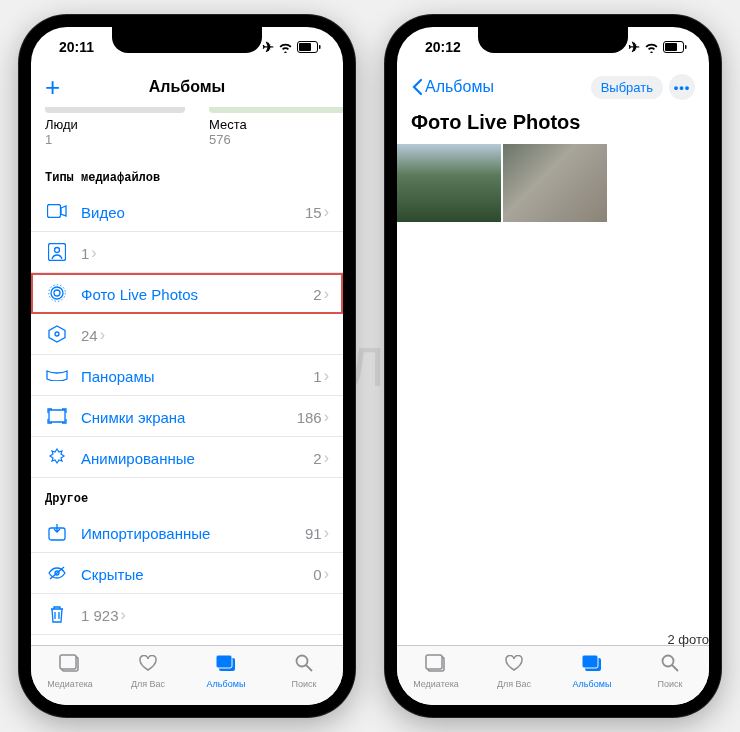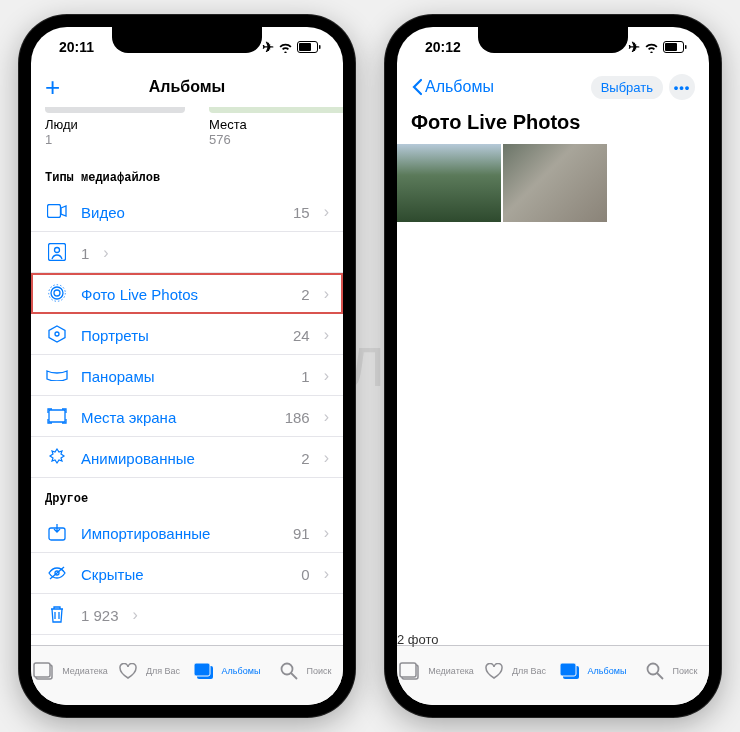--- a/index.html
+++ b/index.html
@@ -99,45 +99,45 @@
     display: flex; align-items: flex-end;
     padding: 10px 14px;
     border-bottom: 0.5px solid #e5e5ea;
     color: #007aff;
     font-size: 15px;
     position: relative;
   }
   .row.highlight { outline: 2px solid #d9534f; outline-offset: -2px; }
   .row-icon { width: 24px; height: 20px; margin-right: 12px; display: flex; align-items: center; justify-content: center; }
   .row-label { flex: 1; }
-  .row-count { color: #8e8e93; font-size: 15px; margin-right: 14px; }
+  .row-count { color: #8e8e93; font-size: 15px; margin-right: 2px; }
   .chevron { color: #c7c7cc; font-size: 16px; }
   .page-title { font-size: 20px; font-weight: 700; padding: 4px 14px 10px; }
   .photo-grid { display: flex; gap: 2px; padding: 0 0 0 0; }
   .photo {
     width: 104px; height: 78px;
     background: linear-gradient(180deg,#b5c9d8,#5b7a5a 40%,#2e4a2e);
   }
   .photo.wf {
     background: linear-gradient(135deg,#6b7568,#a8a59a 40%,#8a8378);
   }
   .footer-count {
-    position: absolute; bottom: 58px; left: 0; right: 8px;
-    text-align: left; font-size: 13px; color: #333;
+    position: absolute; bottom: 58px; left: 0; right: 0;
+    text-align: right; font-size: 13px; color: #333;
   }
   .tab-bar {
     height: 60px;
     border-top: 0.5px solid #c7c7cc;
     background: #f9f9f9;
     display: flex;
     padding-bottom: 10px;
   }
   .tab {
     flex: 1;
-    display: flex; flex-direction: row;
+    display: flex; flex-direction: column;
     align-items: center; justify-content: center;
     color: #8e8e93; font-size: 9px;
     gap: 6px;
   }
   .tab.active { color: #007aff; }
   .tab-icon { width: 24px; height: 20px; display: flex; align-items: center; justify-content: center; }
   .watermark {
     position: absolute;
     top: 50%; left: 50%;
     transform: translate(-50%,-50%);
@@ -223,42 +223,41 @@
         <span class="row-count">2</span>
         <span class="chevron">›</span>
       </div>
       <div class="row">
         <span class="row-icon">
             <svg width="18" height="18" viewBox="0 0 18 18">
               <path d="M9 1l8 4.5v7L9 17l-8-4.5v-7z" fill="none" stroke="#007aff" stroke-width="1.3"></path>
               <circle cx="9" cy="9" r="2" fill="none" stroke="#007aff" stroke-width="1.3"></circle>
             </svg>
           </span>
-        <span class="row-label">Портреты</span>
         <span class="row-count">24</span>
         <span class="chevron">›</span>
       </div>
       <div class="row">
         <span class="row-icon">
             <svg width="22" height="12" viewBox="0 0 22 12">
               <path d="M1 2c3 1.5 6 2 10 2s7-.5 10-2v8c-3 1.5-6 2-10 2S4 11.5 1 10z" fill="none" stroke="#007aff" stroke-width="1.3"></path>
             </svg>
           </span>
         <span class="row-label">Панорамы</span>
         <span class="row-count">1</span>
         <span class="chevron">›</span>
       </div>
       <div class="row">
         <span class="row-icon">
             <svg width="20" height="16" viewBox="0 0 20 16">
               <rect x="2" y="2" width="16" height="12" rx="1" fill="none" stroke="#007aff" stroke-width="1.3"></rect>
               <path d="M1 5V1h4M19 5V1h-4M1 11v4h4M19 11v4h-4" fill="none" stroke="#007aff" stroke-width="1.3"></path>
             </svg>
           </span>
-        <span class="row-label">Места экрана</span>
+        <span class="row-label">Снимки экрана</span>
         <span class="row-count">186</span>
         <span class="chevron">›</span>
       </div>
       <div class="row">
         <span class="row-icon">
             <svg width="18" height="18" viewBox="0 0 18 18">
               <path d="M9 1l2 3 3-1-1 3 3 2-3 2 1 3-3-1-2 3-2-3-3 1 1-3-3-2 3-2-1-3 3 1z" fill="none" stroke="#007aff" stroke-width="1.2"></path>
             </svg>
           </span>
         <span class="row-label">Анимированные</span>

